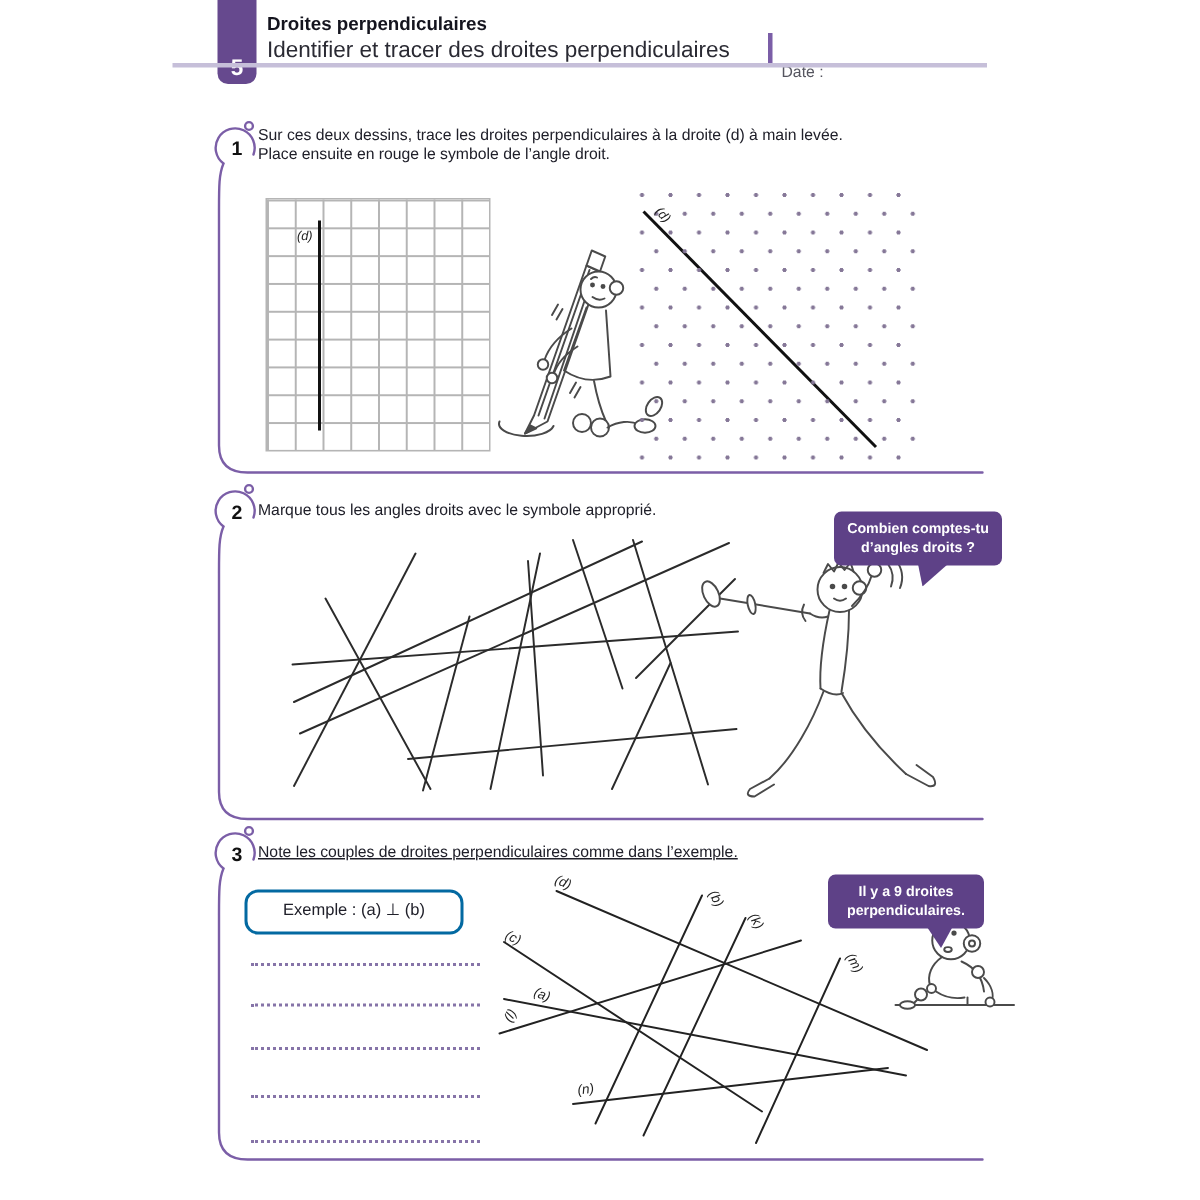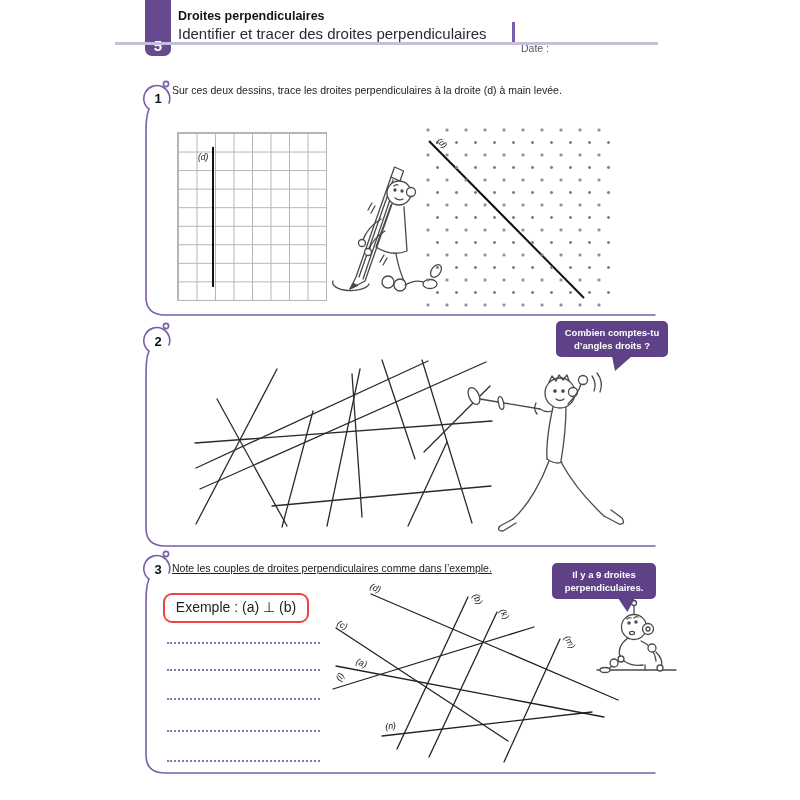--- a/index.html
+++ b/index.html
@@ -24,29 +24,29 @@
         background-size:18.5px 18.55px;}
   .gridline-d{left:34px;top:14px;width:2px;height:140px;background:#111;}
   .lbl-small{font-size:8.5px;font-style:italic;color:#222;white-space:nowrap;}
   
   .dotpaper{left:426px;top:126px;width:188px;height:186px;
         background-image:radial-gradient(circle,#857797 1.2px,transparent 1.6px),
                          radial-gradient(circle,#857797 1.2px,transparent 1.6px);
         background-size:19px 25px,19px 25px;background-position:2px 4px,11.5px 16.5px;}
   
   .bubble{background:#5e4187;color:#fff;font-weight:bold;font-size:9.5px;line-height:13px;
-          text-align:center;border-radius:5px;padding:5px 4px;}
+          text-align:center;border-radius:5px;padding:5px 4px;margin-top:20px;}
   .tail{position:absolute;width:20px;height:15px;background:#5e4187;}
   
   .nbox{left:479px;top:517px;width:180px;height:25px;background:#ebe8f2;border-radius:8px;
         font-size:10px;color:#33333d;line-height:25px;padding-left:14px;box-sizing:border-box;white-space:nowrap;}
   .ndots{color:#8a7ab0;font-size:9px;letter-spacing:1px;}
   
-  .exbox{left:163px;top:593px;width:142px;height:26px;background:#fff;border:2px solid #ef4444;
-         border-radius:9px;font-size:14px;color:#20202a;text-align:center;line-height:25px;}
+  .exbox{left:163px;top:593px;width:142px;height:26px;background:#fff;border:2px solid #0369a1;
+         border-radius:9px;font-size:11px;color:#20202a;text-align:center;line-height:25px;}
   .ansline{left:167px;width:153px;height:8px;border-bottom:2px dotted #8674a8;}
   .linelbl{font-size:9px;font-style:italic;color:#222;white-space:nowrap;}
   svg.layer{position:absolute;left:0;top:0;pointer-events:none;}
 </style>
 </head>
 <body>
 
 <div id="stage">
 
   <svg class="layer" width="800" height="800" viewBox="0 0 800 800">
@@ -176,30 +176,32 @@
 
   <div class="abs tab5">5</div>
   <div class="abs title">Droites perpendiculaires</div>
   <div class="abs subtitle">Identifier et tracer des droites perpendiculaires</div>
   <div class="abs datebar"></div>
   <div class="abs datelbl">Date :</div>
   <div class="abs hline"></div>
 
   <div class="abs exnum" style="left:150px;top:91px;">1</div>
   <div class="abs instr" style="left:172px;top:84px;">Sur ces deux dessins, trace les droites perpendiculaires à la droite (d) à main levée.</div>
+  <div class="abs instr" style="left:172px;top:97px;">Place ensuite en rouge le symbole de l’angle droit.</div>
 
   <div class="abs grid">
     <div class="abs gridline-d"></div>
     <div class="abs lbl-small" style="left:20px;top:19px;">(d)</div>
   </div>
 
   <div class="abs dotpaper"></div>
   <div class="abs lbl-small" style="left:437px;top:138px;transform:rotate(47deg);">(d)</div>
 
   <div class="abs exnum" style="left:150px;top:334px;">2</div>
+  <div class="abs instr" style="left:172px;top:334px;">Marque tous les angles droits avec le symbole approprié.</div>
 
   <div class="abs bubble" style="left:556px;top:321px;width:104px;">
     <div>Combien comptes-tu</div>
     <div>d’angles droits ?</div>
     <div class="tail" style="left:56px;bottom:-14px;clip-path:polygon(0 0,100% 0,15% 100%);"></div>
   </div>
 
 
   <div class="abs exnum" style="left:150px;top:562px;">3</div>
   <div class="abs instr" style="left:172px;top:562px;text-decoration:underline;">Note les couples de droites perpendiculaires comme dans l’exemple.</div>

